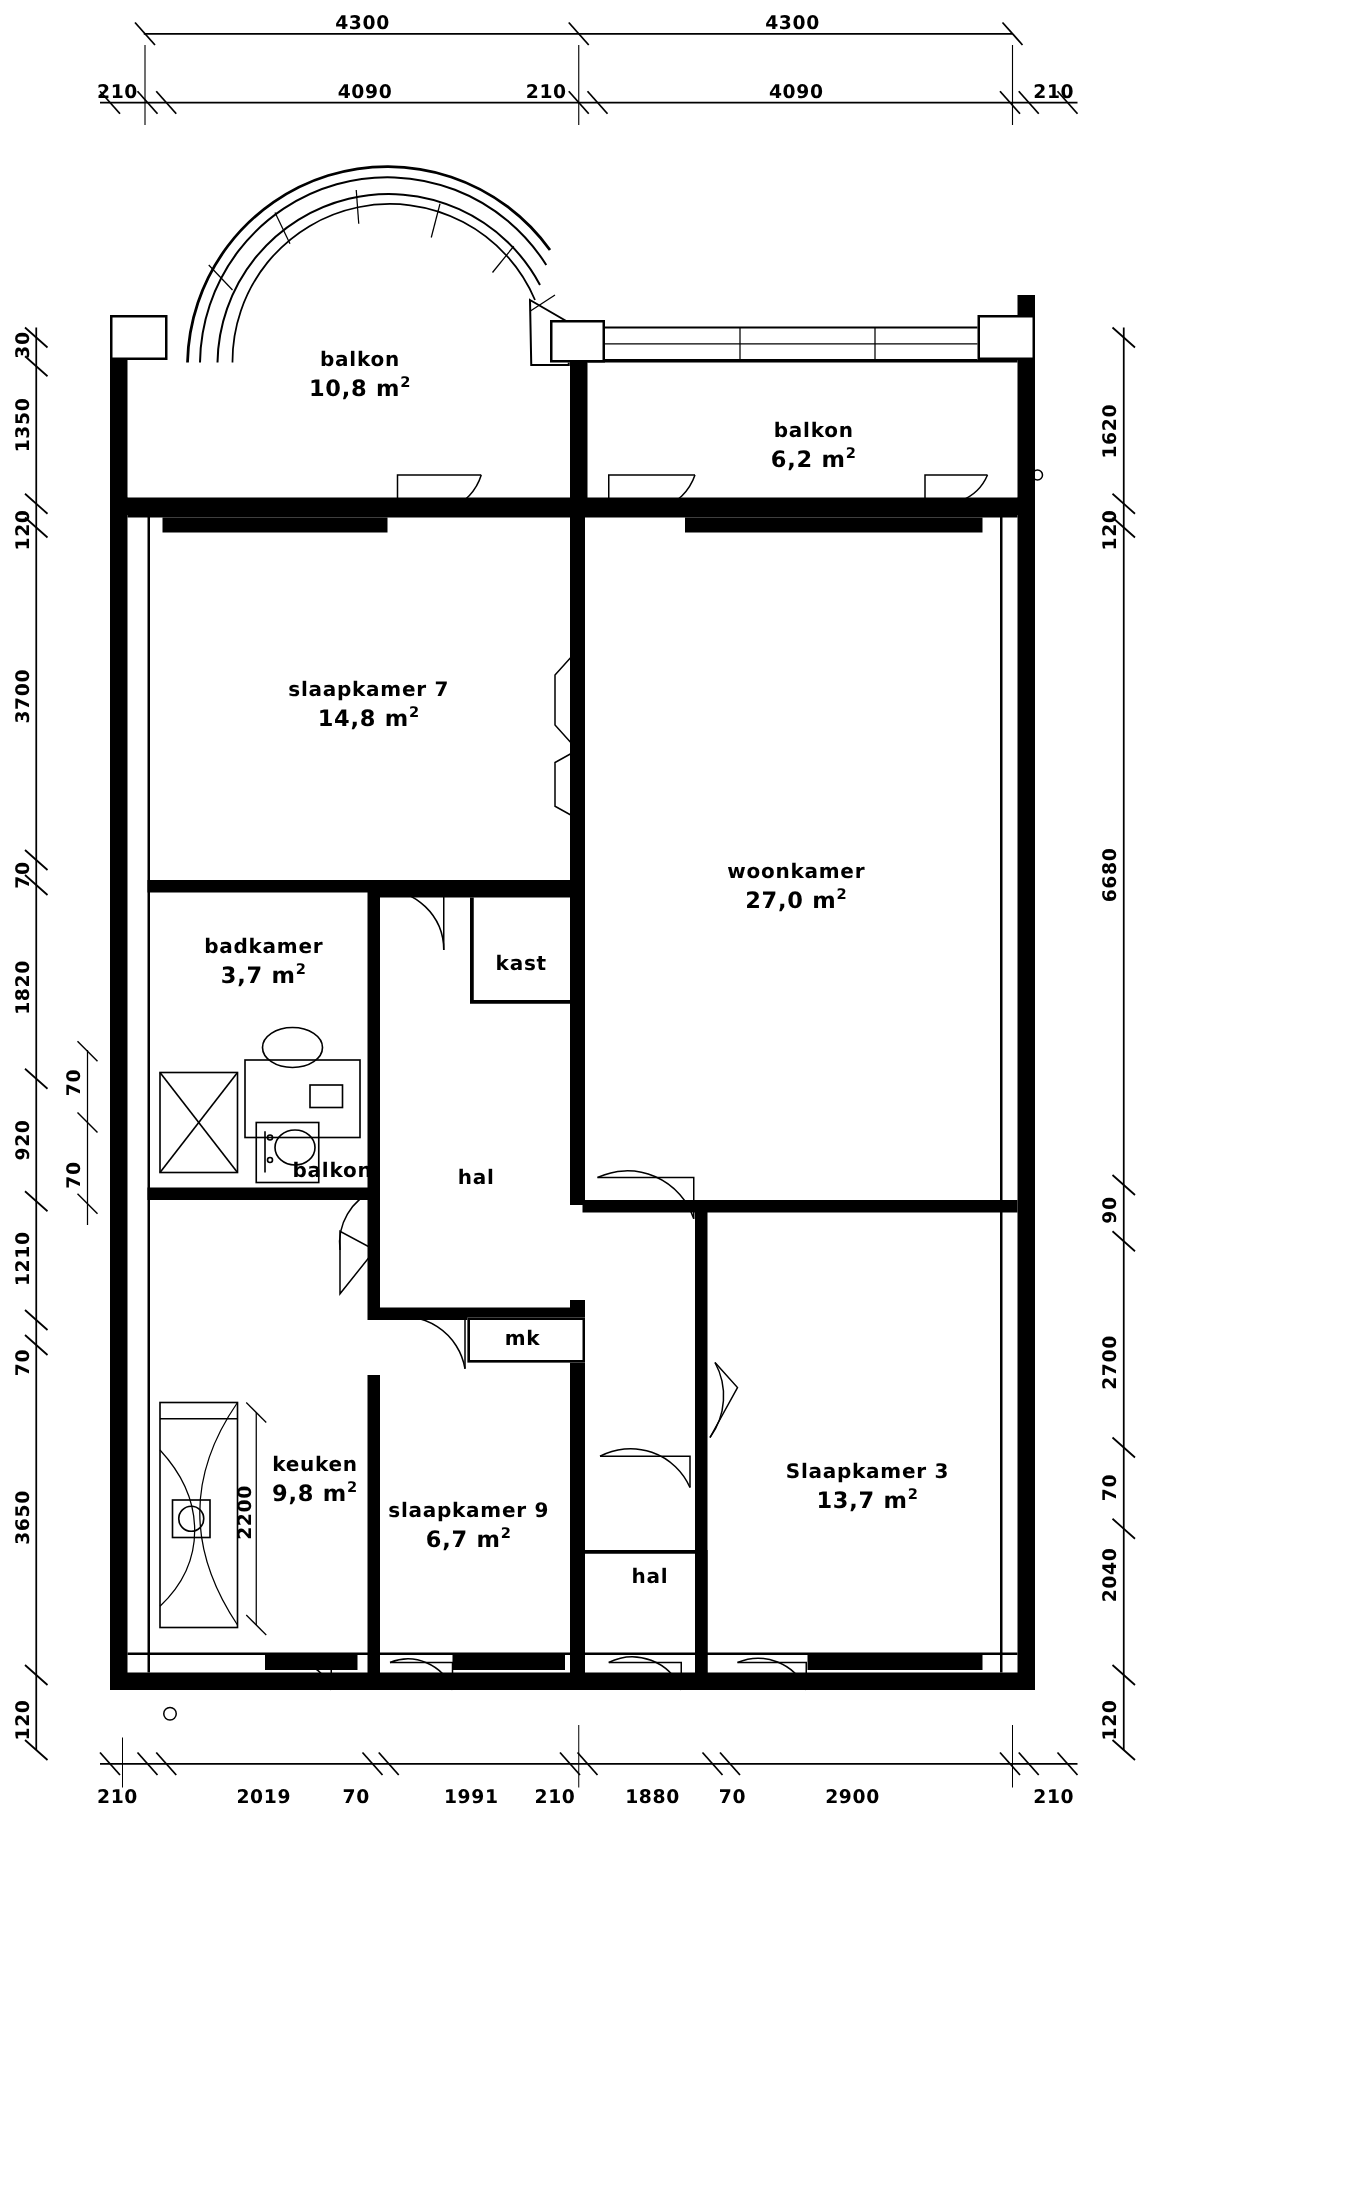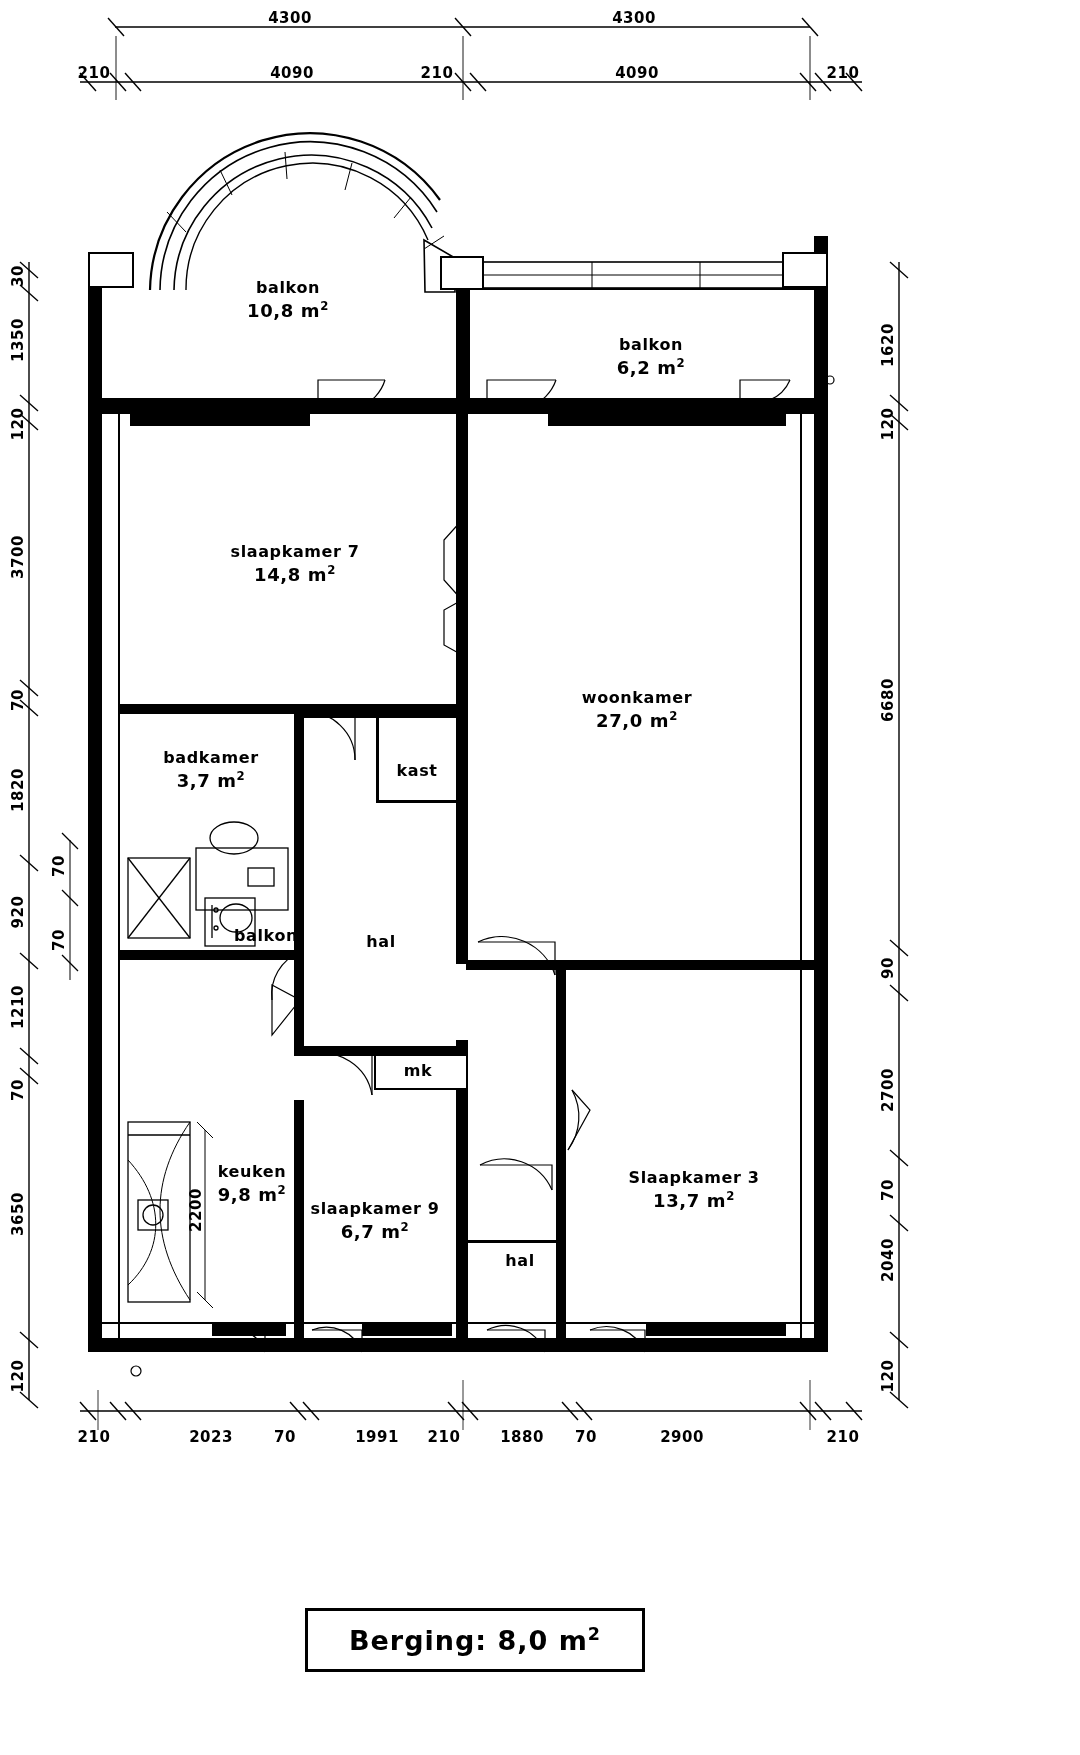--- a/index.html
+++ b/index.html
@@ -301,21 +301,21 @@
   <div class="dim center" style="left:290px;top:18px;">4300</div>
   <div class="dim center" style="left:634px;top:18px;">4300</div>
 
   <div class="dim center" style="left:94px;top:73px;">210</div>
   <div class="dim center" style="left:292px;top:73px;">4090</div>
   <div class="dim center" style="left:437px;top:73px;">210</div>
   <div class="dim center" style="left:637px;top:73px;">4090</div>
   <div class="dim center" style="left:843px;top:73px;">210</div>
 
   <div class="dim center" style="left:94px;top:1437px;">210</div>
-  <div class="dim center" style="left:211px;top:1437px;">2023</div>
+  <div class="dim center" style="left:211px;top:1437px;">2019</div>
   <div class="dim center" style="left:285px;top:1437px;">70</div>
   <div class="dim center" style="left:377px;top:1437px;">1991</div>
   <div class="dim center" style="left:444px;top:1437px;">210</div>
   <div class="dim center" style="left:522px;top:1437px;">1880</div>
   <div class="dim center" style="left:586px;top:1437px;">70</div>
   <div class="dim center" style="left:682px;top:1437px;">2900</div>
   <div class="dim center" style="left:843px;top:1437px;">210</div>
 
   <div class="dim vert" style="left:18px;top:276px;">30</div>
   <div class="dim vert" style="left:18px;top:340px;">1350</div>
@@ -335,17 +335,14 @@
   <div class="dim vert" style="left:888px;top:424px;">120</div>
   <div class="dim vert" style="left:888px;top:700px;">6680</div>
   <div class="dim vert" style="left:888px;top:968px;">90</div>
   <div class="dim vert" style="left:888px;top:1090px;">2700</div>
   <div class="dim vert" style="left:888px;top:1190px;">70</div>
   <div class="dim vert" style="left:888px;top:1260px;">2040</div>
   <div class="dim vert" style="left:888px;top:1376px;">120</div>
 
   <div class="dim vert" style="left:196px;top:1210px;">2200</div>
 
-  <div class="berging">
-    <span>Berging: 8,0 m<sup>2</sup></span>
-  </div>
 
 </div>
 
 </body></html>

